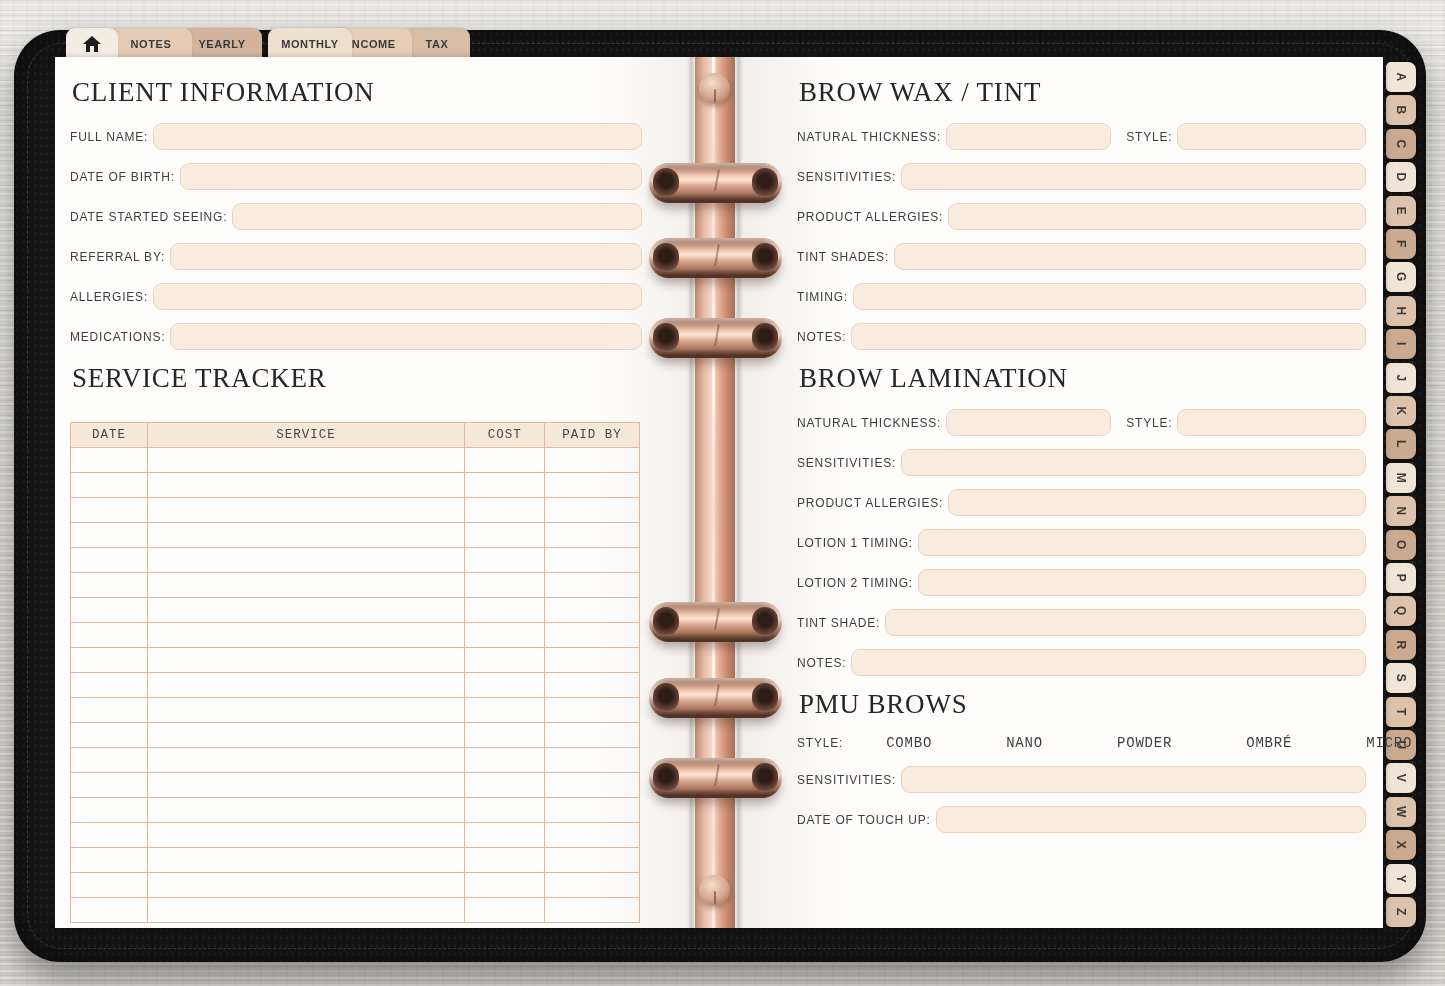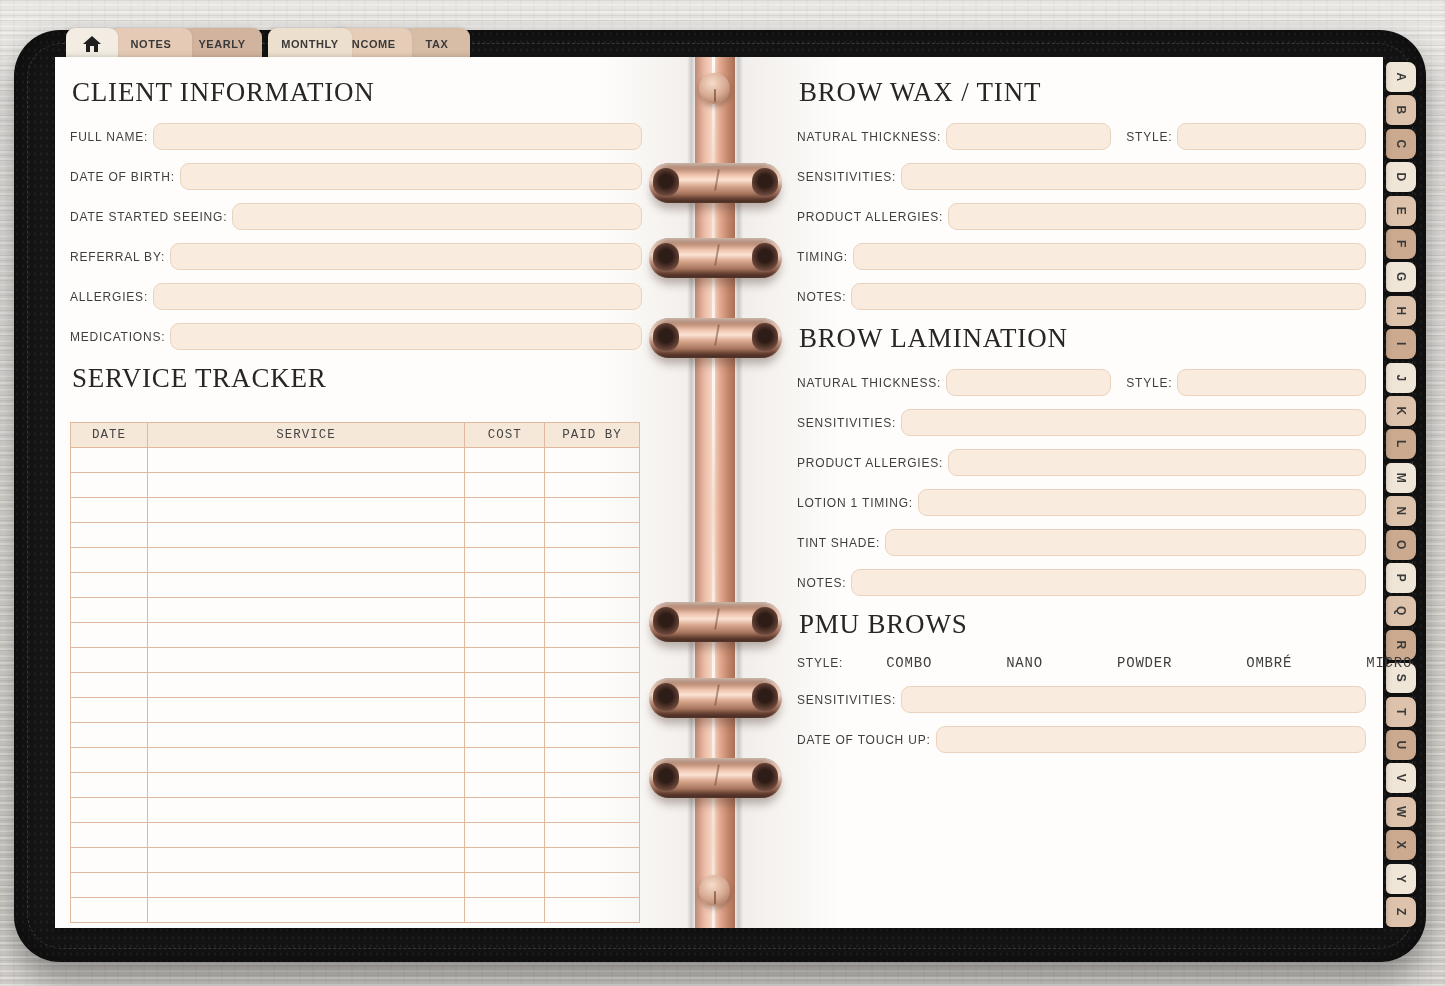--- a/index.html
+++ b/index.html
@@ -329,20 +329,24 @@
           </div>
           <div class="frow">
             <span class="flabel">SENSITIVITIES:</span>
             <span class="finput" style="flex: 1 1 0%;"></span>
           </div>
           <div class="frow">
             <span class="flabel">PRODUCT ALLERGIES:</span>
             <span class="finput" style="flex: 1 1 0%;"></span>
           </div>
           <div class="frow">
+            <span class="flabel">TINT SHADES:</span>
+            <span class="finput" style="flex: 1 1 0%;"></span>
+          </div>
+          <div class="frow">
             <span class="flabel">TIMING:</span>
             <span class="finput" style="flex: 1 1 0%;"></span>
           </div>
           <div class="frow">
             <span class="flabel">NOTES:</span>
             <span class="finput" style="flex: 1 1 0%;"></span>
           </div>
         </div>
     </section>
 
@@ -358,20 +362,24 @@
           <div class="frow">
             <span class="flabel">SENSITIVITIES:</span>
             <span class="finput" style="flex: 1 1 0%;"></span>
           </div>
           <div class="frow">
             <span class="flabel">PRODUCT ALLERGIES:</span>
             <span class="finput" style="flex: 1 1 0%;"></span>
           </div>
           <div class="frow">
             <span class="flabel">LOTION 1 TIMING:</span>
+            <span class="finput" style="flex: 1 1 0%;"></span>
+          </div>
+          <div class="frow">
+            <span class="flabel">LOTION 2 TIMING:</span>
             <span class="finput" style="flex: 1 1 0%;"></span>
           </div>
           <div class="frow">
             <span class="flabel">TINT SHADE:</span>
             <span class="finput" style="flex: 1 1 0%;"></span>
           </div>
           <div class="frow">
             <span class="flabel">NOTES:</span>
             <span class="finput" style="flex: 1 1 0%;"></span>
           </div>

